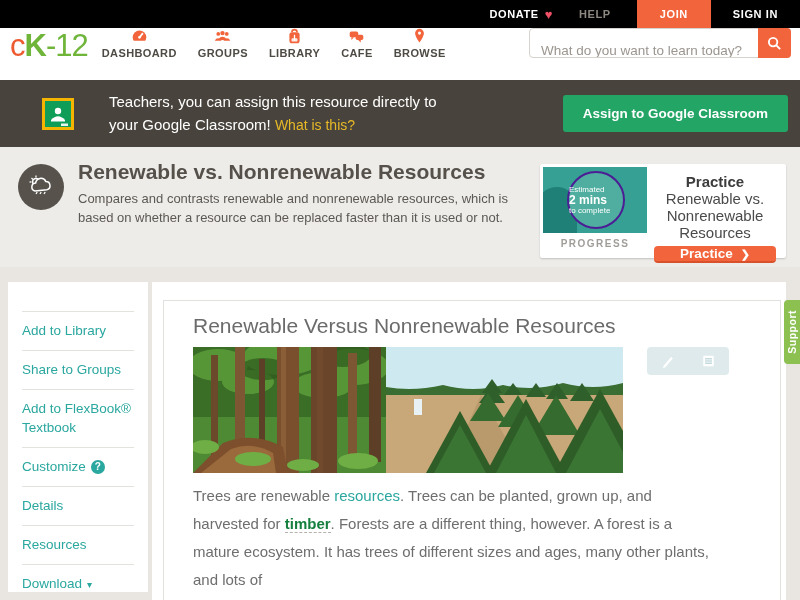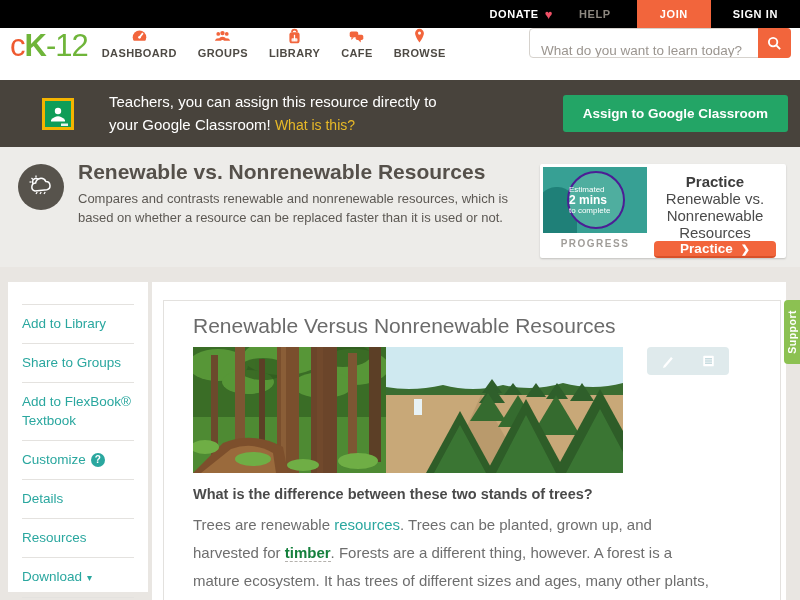--- a/index.html
+++ b/index.html
@@ -46,26 +46,26 @@
   .practice-card { position:absolute; right:14px; top:17px; width:246px; height:94px; background:#fff; border-radius:2px; box-shadow:0 1px 2px rgba(0,0,0,.18); display:flex; }
   .pc-left { width:110px; display:flex; flex-direction:column; align-items:center; }
   .pc-img { width:104px; height:66px; margin-top:3px; position:relative; overflow:hidden; background:#37a094; cursor:pointer; }
   .pc-head { position:absolute; left:-8px; bottom:-6px; width:42px; height:52px; background:#1f8078; border-radius:50% 45% 0 0; }
   .pc-circle { position:absolute; left:24px; top:4px; width:58px; height:58px; border-radius:50%; border:2px solid #4c1d95; background:#4fae9f; display:flex; flex-direction:column; align-items:flex-start; justify-content:center; color:#fff; text-align:center; }
   .pc-c1 { font-size:8px; } .pc-c2 { font-size:12px; font-weight:bold; line-height:12px; } .pc-c3 { font-size:8px; }
   .pc-progress { margin-top:5px; font-size:10px; font-weight:bold; letter-spacing:1.5px; color:#a09d99; }
   .pc-right { flex:1; display:flex; flex-direction:column; align-items:center; padding:9px 8px 0 2px; }
   .pc-title { font-size:15px; line-height:17px; color:#4a4a4a; text-align:center; }
   .pc-title b { color:#3c3c3c; }
-  .practice-btn { width:122px; height:30px; background:#f2653c; border:none; border-bottom:2px solid #d8512a; border-radius:4px; color:#fff; font-size:13.5px; font-weight:bold; cursor:pointer; font-family:"Liberation Sans",sans-serif; }
+  .practice-btn { margin-top:5px; width:122px; height:30px; background:#f2653c; border:none; border-bottom:2px solid #d8512a; border-radius:4px; color:#fff; font-size:13.5px; font-weight:bold; cursor:pointer; font-family:"Liberation Sans",sans-serif; }
   .practice-btn .arr { font-size:11px; margin-left:8px; }
 
   
   .body-area { position:absolute; left:0; right:0; top:265px; bottom:0; }
-  .sidebar { position:absolute; left:8px; top:17px; bottom:8px; width:140px; background:#fff; padding-top:22px; }
+  .sidebar { position:absolute; left:8px; top:17px; bottom:8px; width:140px; background:#fff; padding-top:29px; }
   .sb-item { border-top:1px solid #e4e2df; margin:0 14px; padding:9px 0 10px 0; color:#2aa79f; font-size:13.5px; line-height:19px; cursor:pointer; }
   .sb-badge { display:inline-block; width:14px; height:14px; border-radius:50%; background:#2aa79f; color:#fff; font-size:10px; font-weight:bold; text-align:center; line-height:14px; margin-left:5px; vertical-align:1px; }
   .sb-caret { font-size:10px; margin-left:5px; color:#2aa79f; }
   .sb-quick { border-top:1px solid #e4e2df; margin:0 14px; padding:12px 0 10px 0; color:#55504a; font-size:16px; }
 
   .main-panel { position:absolute; left:152px; right:14px; top:17px; bottom:0; background:#fff; }
   .content-card { position:absolute; left:11px; right:5px; top:18px; bottom:0; background:#fff; border:1px solid #e3e1de; border-bottom:none; }
   .art-heading { margin:13px 0 0 29px; font-size:21px; font-weight:normal; color:#6b6b6b; }
   .tools-box { position:absolute; right:51px; top:46px; width:82px; height:28px; background:#dfeaec; border-radius:4px; display:flex; align-items:center; justify-content:space-around; }
   .tool-btn { width:30px; height:24px; display:flex; align-items:center; justify-content:center; cursor:pointer; }
@@ -305,21 +305,20 @@
             </g>
             <g fill="#3d7a36" opacity=".85">
               <path d="M48 126 l26 -48 l26 48 z"></path>
                 <path d="M110 126 l30 -58 l30 58 z"></path>
                 <path d="M180 126 l34 -64 l34 64 z"></path>
             </g>
             <rect x="28" y="52" width="8" height="16" fill="#e8f2f5"></rect>
           </svg>
         </div>
 
-        <p class="art-question">What is the difference between these two stands of trees?</p>
         <p class="art-paragraph"><span>Trees are renewable </span><a class="inline-link">resources</a><span>. Trees can be planted, grown up, and harvested for </span><strong class="term">timber</strong><span>. Forests are a different thing, however. A forest is a mature ecosystem. It has trees of different sizes and ages, many other plants, and lots of </span></p>
       </div>
     </main>
   </div>
 
   <div class="support-tab">
       <span>Support</span>
     </div>
 
 </div>

